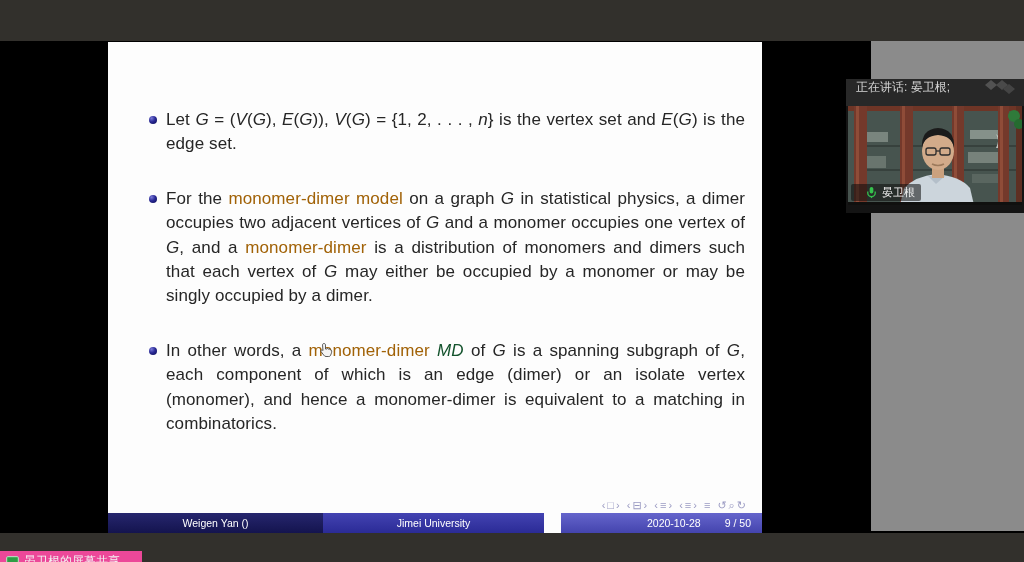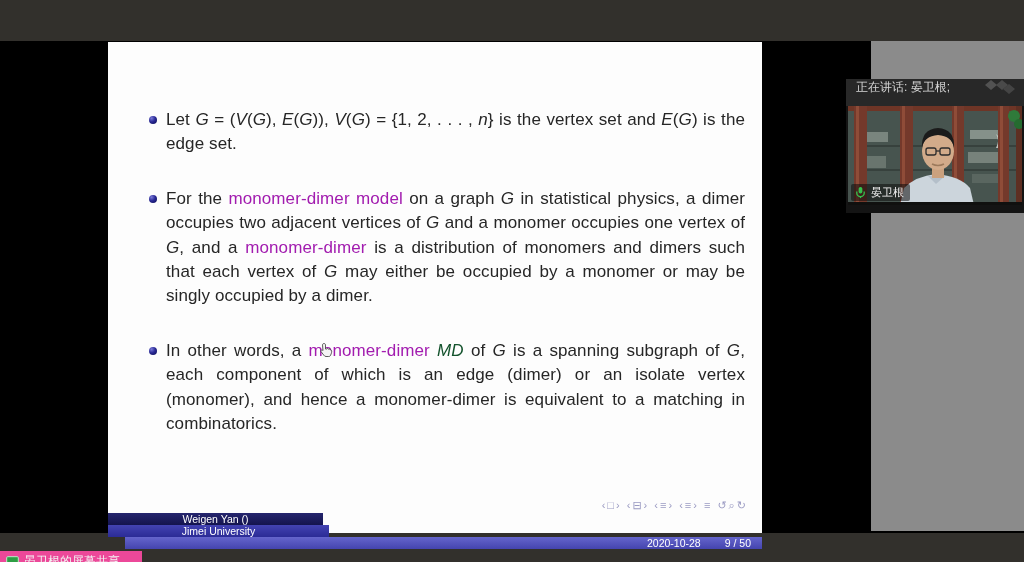--- a/index.html
+++ b/index.html
@@ -13,40 +13,40 @@
   .slide { position:absolute; left:108px; top:42px; width:654px; height:491px; background:#fdfdfd; }
   .slide-body { position:absolute; left:0; top:0; right:0; padding:66px 17px 0 41px; }
   .bullet { display:flex; margin-bottom:30px; }
   .bullet:last-child { margin-bottom:0; }
   .ball { flex:none; width:8px; height:8px; border-radius:50%;
           background:radial-gradient(circle at 32% 28%, #7a7ad8 0%, #2a2a96 45%, #0a0a50 100%);
           margin:8px 9px 0 0; }
   .btext { flex:1; font-size:17px; line-height:24.4px; color:#262626; text-align:justify; letter-spacing:0.1px; }
   .seg-n  { }
   .seg-i  { font-style:italic; }
-  .seg-l  { color:#a21caf; }
+  .seg-l  { color:#a16207; }
   .seg-li { color:#14532d; font-style:italic; }
 
   .nav-symbols { position:absolute; right:14px; bottom:21px; font-size:11px; color:#9a9ac2; letter-spacing:2px; white-space:nowrap; }
 
-  .slide-footer { position:absolute; left:0; bottom:0; width:654px; height:20px; display:flex; font-size:10.5px; color:#fff;flex-direction:column; }
+  .slide-footer { position:absolute; left:0; bottom:0; width:654px; height:20px; display:flex; font-size:10.5px; color:#fff; }
   .f1 { width:215px; background:linear-gradient(#26266e,#14144e); display:flex; align-items:center; justify-content:center; }
   .f2 { width:221px; background:linear-gradient(#4343b2,#2b2b96); display:flex; align-items:center; justify-content:center; }
   .f3 { flex:1; background:linear-gradient(#6565cc,#4444ae); display:flex; align-items:center; justify-content:flex-end; padding-right:11px; gap:24px;margin-left:17px; }
 
   
   .side-panel { position:absolute; left:871px; top:41px; width:153px; height:490px; background:#8b8b8b; }
 
   .video-window { position:absolute; left:846px; top:79px; width:178px; height:134px; background:#141414; }
   .vw-header { height:27px; background:#282828; display:flex; align-items:flex-start; padding:0 7px 0 10px; }
   .vw-header-label { font-size:12px; color:#d6d6d6; flex:1; white-space:nowrap; }
   .vw-watermark { flex:none; opacity:.8; }
   .vw-video { position:relative; height:99px; margin:0 2px; background:#3e4a47; overflow:hidden; }
   .name-badge { position:absolute; left:3px; bottom:4px; display:flex; align-items:center; gap:4px;
-                background:rgba(12,12,12,.55); border-radius:2px; padding:1px 6px 1px 3px; }
+                background:rgba(12,12,12,.55); border-radius:2px; padding:1px 6px 1px 14px; }
   .name-badge span { font-size:11px; color:#f0f0f0; }
 
   
   .share-toast { position:absolute; left:0; top:551px; width:142px; height:24px; background:#ec4899; overflow:hidden; }
   .share-toast-inner { display:flex; align-items:center; gap:5px; padding:2px 0 0 6px; }
   .share-toast-inner span { font-size:12px; color:#f2f2f2; white-space:nowrap; }
 
   .mouse-cursor { position:absolute; left:319px; top:342px; width:14px; height:16px; }
 </style>
 </head>

